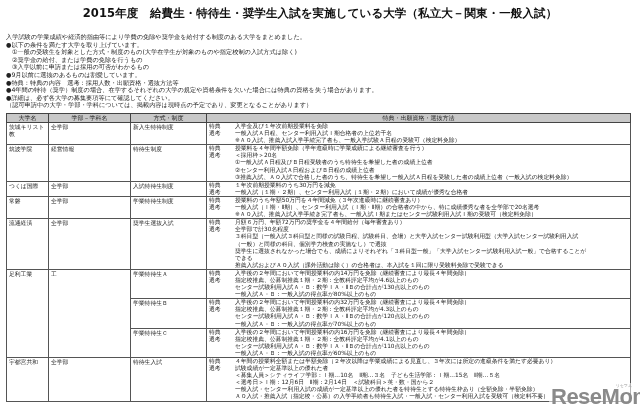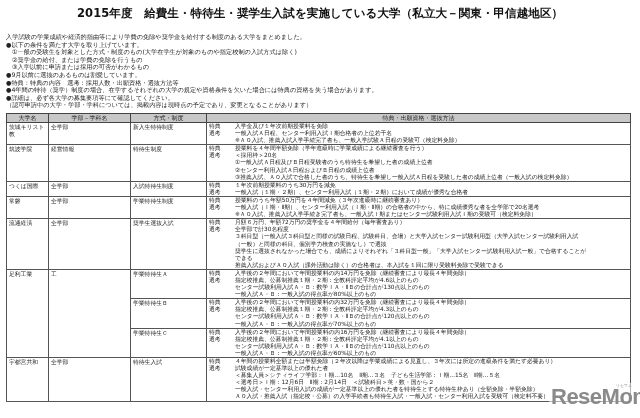--- a/index.html
+++ b/index.html
@@ -49,21 +49,21 @@
     position: absolute; left: 2px; top: 1px; font-family: "Liberation Sans", sans-serif;
     font-size: 22px; font-weight: bold; color: #8a8a8a; letter-spacing: -0.5px;
   }
   .logo .logo-kana {
     position: absolute; right: 3px; top: 0px; font-size: 4px; color: #999;
   }
 </style>
 </head>
 <body>
 
-<div class="title">2015年度　給費生・特待生・奨学生入試を実施している大学（私立大－関東・甲信越地区）</div>
+<div class="title">2015年度　給費生・特待生・奨学生入試を実施している大学（私立大－関東・一般入試）</div>
 
 <div class="notes">
   <div>入学試験の学業成績や経済的指由等により学費の免除や奨学金を給付する制度のある大学をまとめました。</div>
   <div>●以下の条件を満たす大学を取り上げています。</div>
   <div class="indent">①一般の受験生を対象とした方式・制度のもの(大学在学生が対象のものや指定校制の入試方式は除く)</div>
   <div class="indent">②奨学金の給付、または学費の免除を行うもの</div>
   <div class="indent">③入学以前に申請または採用の可否がわかるもの</div>
   <div>●9月以前に選抜のあるものは割愛しています。</div>
   <div>●特典：特典の内容　選考：採用人数・出願資格・選抜方法等</div>
   <div>●4年間の特待（奨学）制度の場合、在学するそれぞれの大学の規定や資格条件を欠いた場合には特典の資格を失う場合があります。</div>

